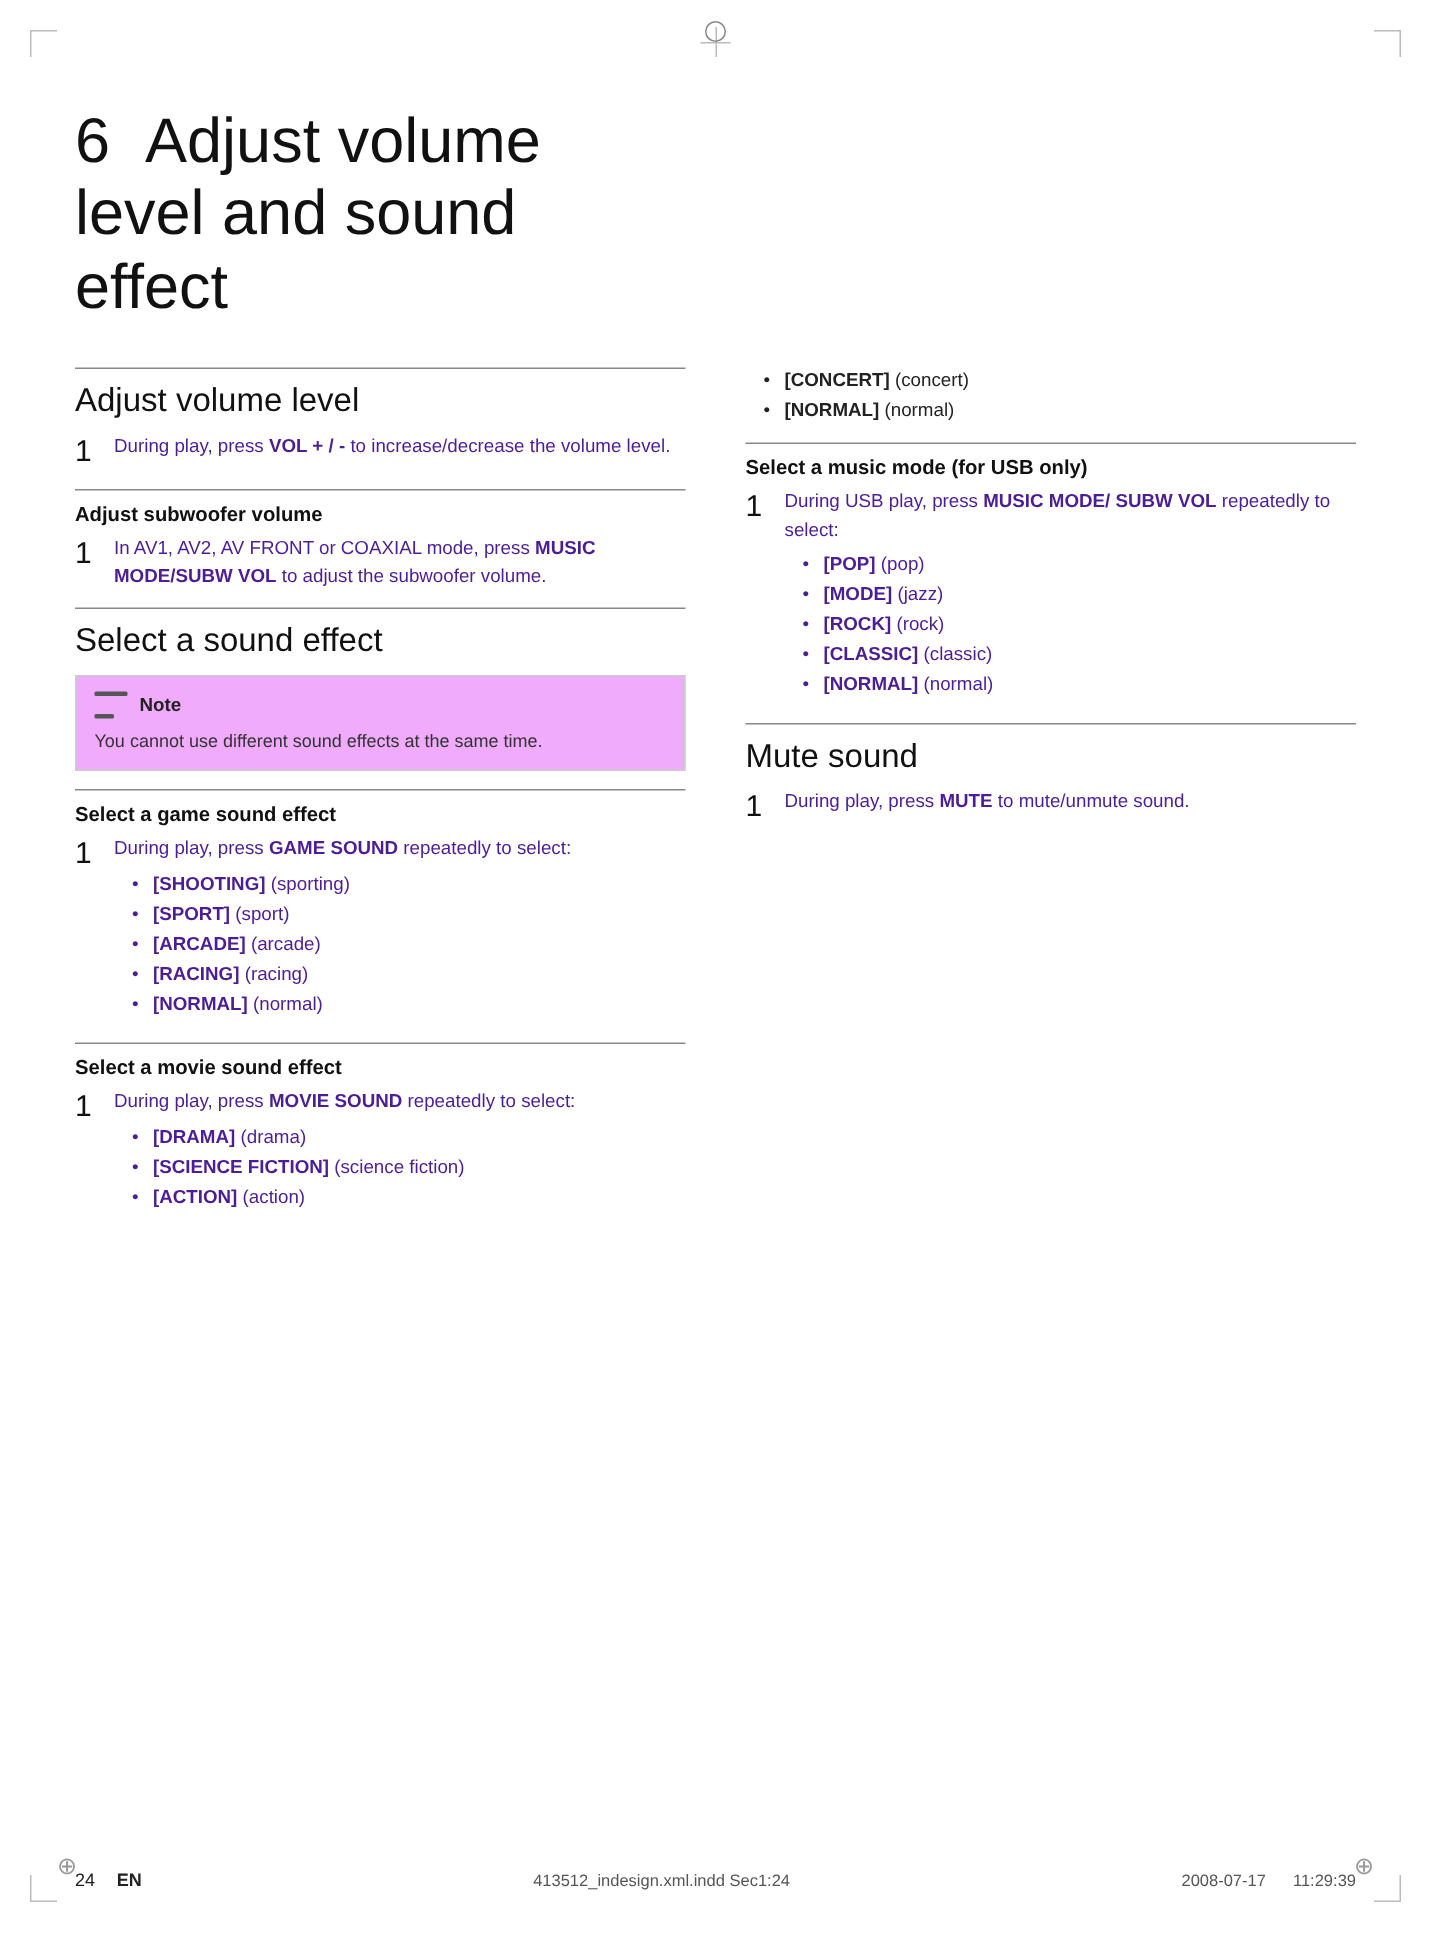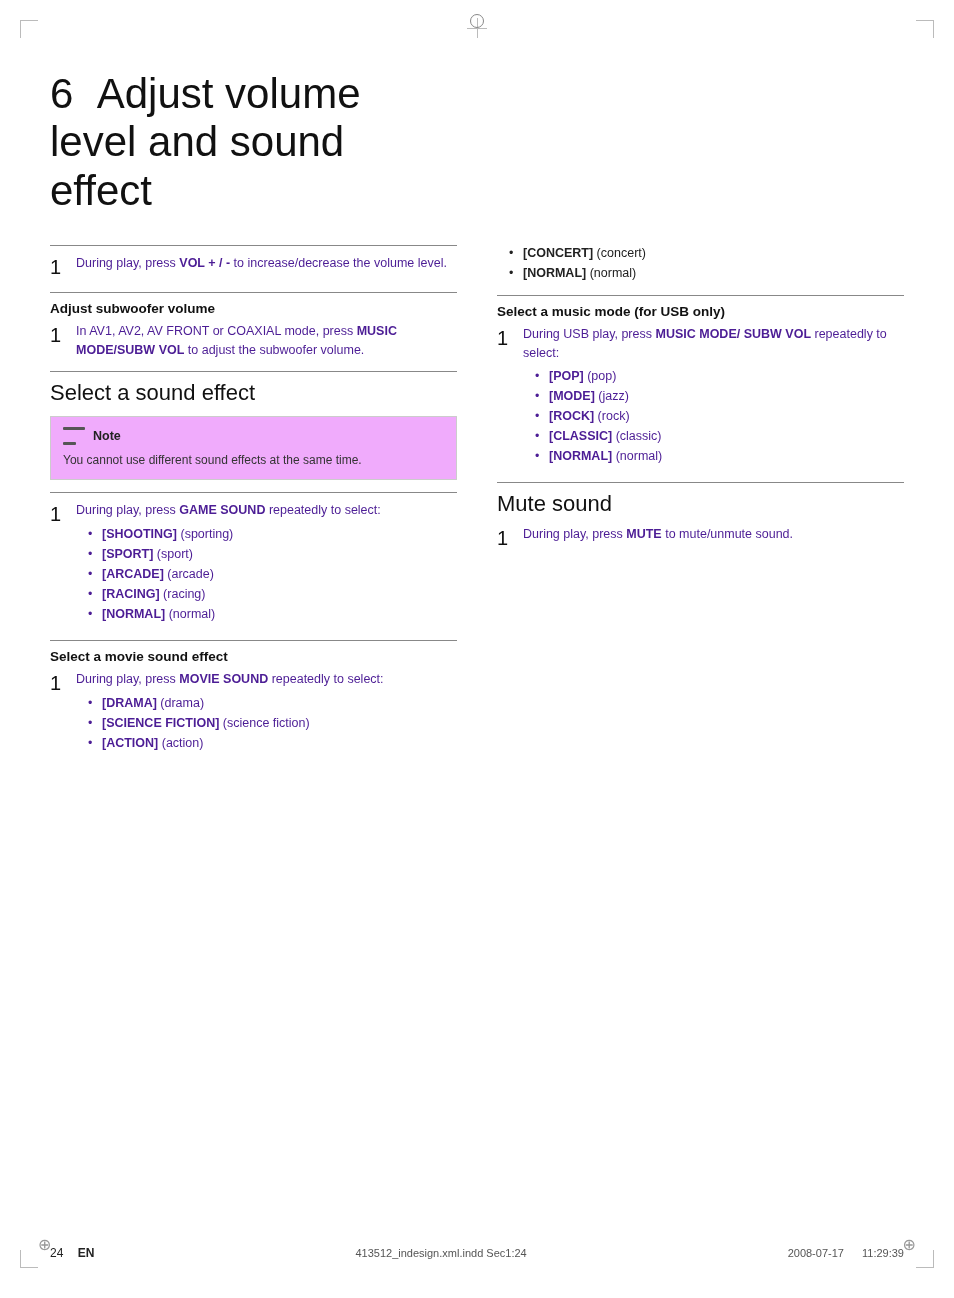--- a/index.html
+++ b/index.html
@@ -275,20 +275,21 @@
 
   <div class="chapter-heading">
     <span class="chapter-num">6</span>&nbsp;&nbsp;<span>Adjust volume<br>level and sound<br>effect</span>
   </div>
 
   <div class="content">
 
     <div class="col-left">
 
       <hr class="section-divider">
+      <div class="section-title-large">Adjust volume level</div>
       <div class="step">
         <span class="step-num">1</span>
         <span class="step-text">During play, press <b>VOL + / -</b> to increase/decrease the volume level.</span>
       </div>
 
       <hr class="section-divider">
       <div class="section-title-small">Adjust subwoofer volume</div>
       <div class="step">
         <span class="step-num">1</span>
         <span class="step-text">In AV1, AV2, AV FRONT or COAXIAL mode, press <b>MUSIC MODE/SUBW VOL</b> to adjust the subwoofer volume.</span>
@@ -302,20 +303,21 @@
           <div class="note-icon">
             <span></span>
             <span></span>
           </div>
           <span class="note-label">Note</span>
         </div>
         <p class="note-text">You cannot use different sound effects at the same time.</p>
       </div>
 
       <hr class="section-divider">
+      <div class="section-title-small">Select a game sound effect</div>
       <div class="step">
         <span class="step-num">1</span>
         <span class="step-text">During play, press <b>GAME SOUND</b> repeatedly to select:
           <ul class="bullet-list">
             <li><b>[SHOOTING]</b> (sporting)</li>
             <li><b>[SPORT]</b> (sport)</li>
             <li><b>[ARCADE]</b> (arcade)</li>
             <li><b>[RACING]</b> (racing)</li>
             <li><b>[NORMAL]</b> (normal)</li>
           </ul>

